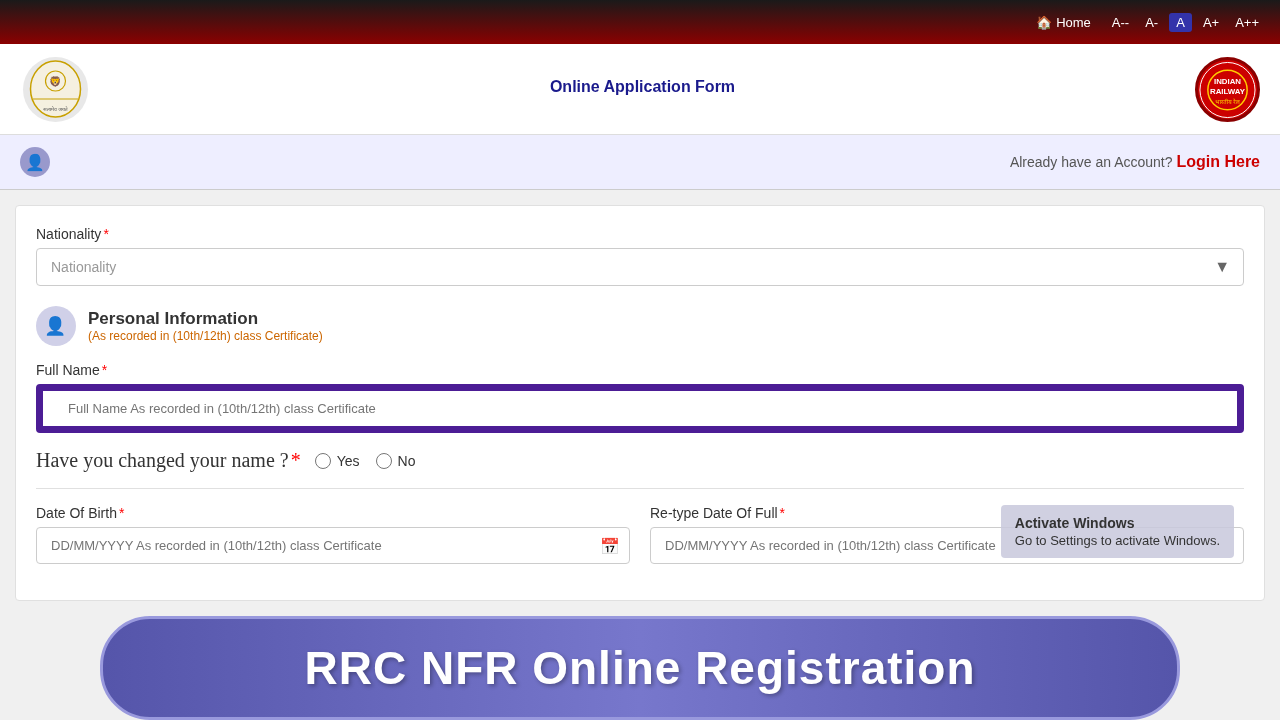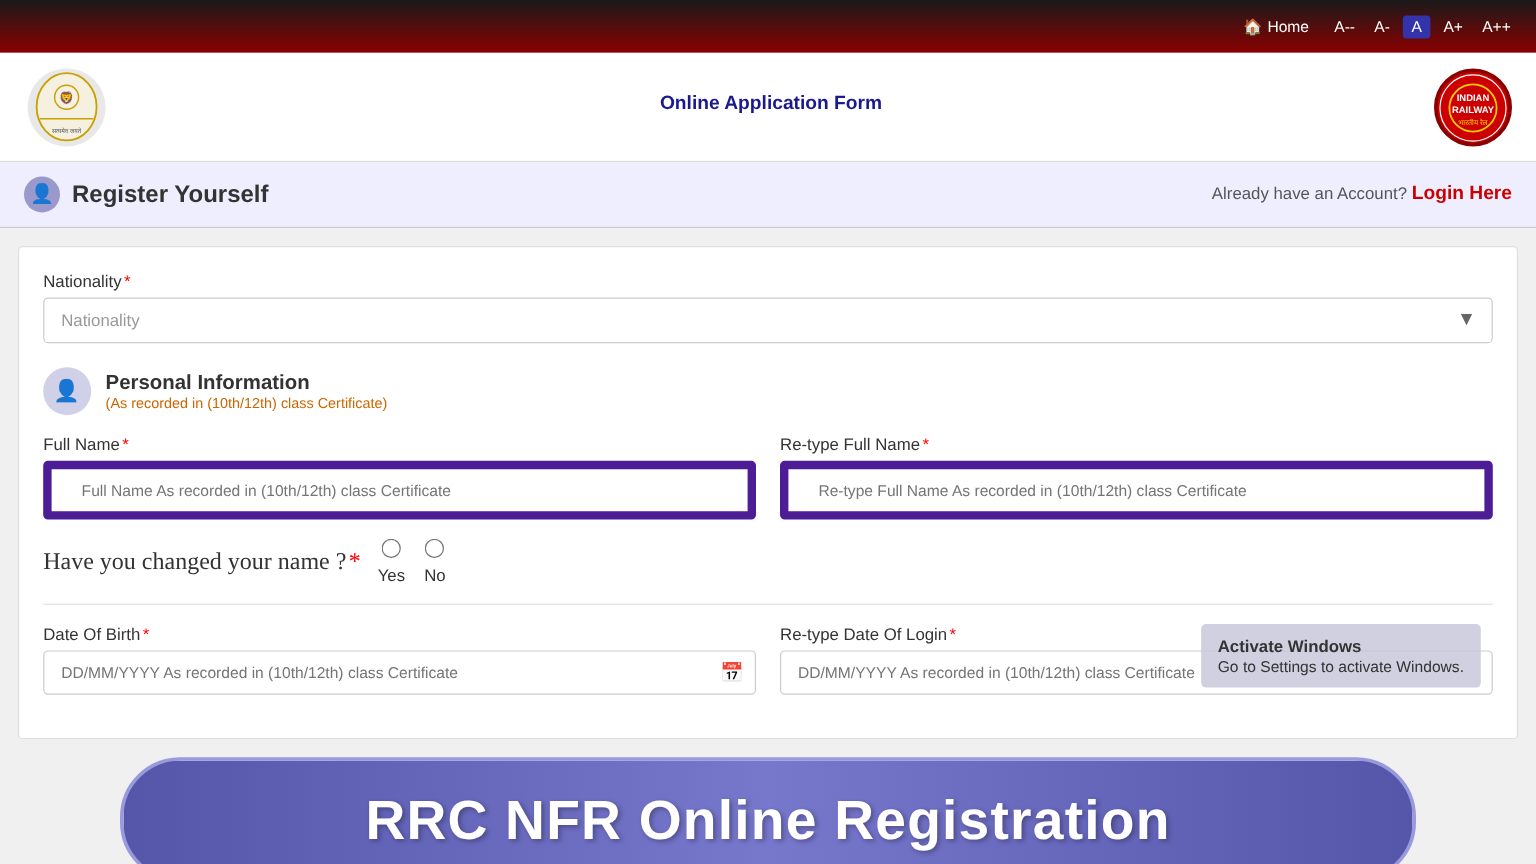--- a/index.html
+++ b/index.html
@@ -239,21 +239,20 @@
       align-items: center;
       gap: 16px;
     }
     .radio-option {
       display: flex;
       align-items: center;
       gap: 6px;
       font-size: 14px;
       color: #333;
       cursor: pointer;
-      flex-direction: column;
     }
     .radio-option input[type="radio"] {
       width: 16px;
       height: 16px;
       cursor: pointer;
       accent-color: #555;
     }
 
     
     .date-input-wrapper {
@@ -353,21 +352,20 @@
         <text x="30" y="34" text-anchor="middle" font-size="8" fill="white" font-weight="bold">RAILWAY</text>
         <text x="30" y="44" text-anchor="middle" font-size="6" fill="#ffcc00">भारतीय रेल</text>
       </svg>
     </div>
   </div>
 </div>
 
 <div class="register-bar">
   <div class="register-title">
     <div class="user-icon">👤</div>
-    <span>Register Yourself</span>
   </div>
   <div class="login-link">
     <span>Already have an Account?</span>
     <a href="#">Login Here</a>
   </div>
 </div>
 
 <div class="form-area">
 
   <div>
@@ -389,26 +387,20 @@
       <div class="section-subtitle">(As recorded in (10th/12th) class Certificate)</div>
     </div>
   </div>
 
   <div class="form-row">
     <div class="form-col">
       <div class="field-label">
         <span>Full Name</span><span class="required">*</span>
       </div>
       <input class="form-input" type="text" placeholder="Full Name As recorded in (10th/12th) class Certificate" style="">
-    </div>
-    <div class="form-col">
-      <div class="field-label">
-        <span>Re-type Full Name</span><span class="required">*</span>
-      </div>
-      <input class="form-input" type="text" placeholder="Re-type Full Name As recorded in (10th/12th) class Certificate" style="">
     </div>
   </div>
 
   <div class="name-change-row">
     <div class="name-change-label">
       <span>Have you changed your name ?</span><span class="required">*</span>
     </div>
     <div class="radio-group">
       <label class="radio-option">
         <input type="radio" name="nameChanged" value="yes" style="">
@@ -426,21 +418,21 @@
       <div class="field-label">
         <span>Date Of Birth</span><span class="required">*</span>
       </div>
       <div class="date-input-wrapper">
         <input class="date-input" type="text" placeholder="DD/MM/YYYY As recorded in (10th/12th) class Certificate" style="">
         <span class="calendar-icon">📅</span>
       </div>
     </div>
     <div class="form-col date-col-right">
       <div class="field-label">
-        <span>Re-type Date Of Login</span><span class="required">*</span>
+        <span>Re-type Date Of Full</span><span class="required">*</span>
       </div>
       <div class="date-input-wrapper">
         <input class="date-input" type="text" placeholder="DD/MM/YYYY As recorded in (10th/12th) class Certificate" style="">
       </div>
       <div class="windows-overlay">
         <div class="activate-title">Activate Windows</div>
         <div>Go to Settings to activate Windows.</div>
       </div>
     </div>
   </div>

